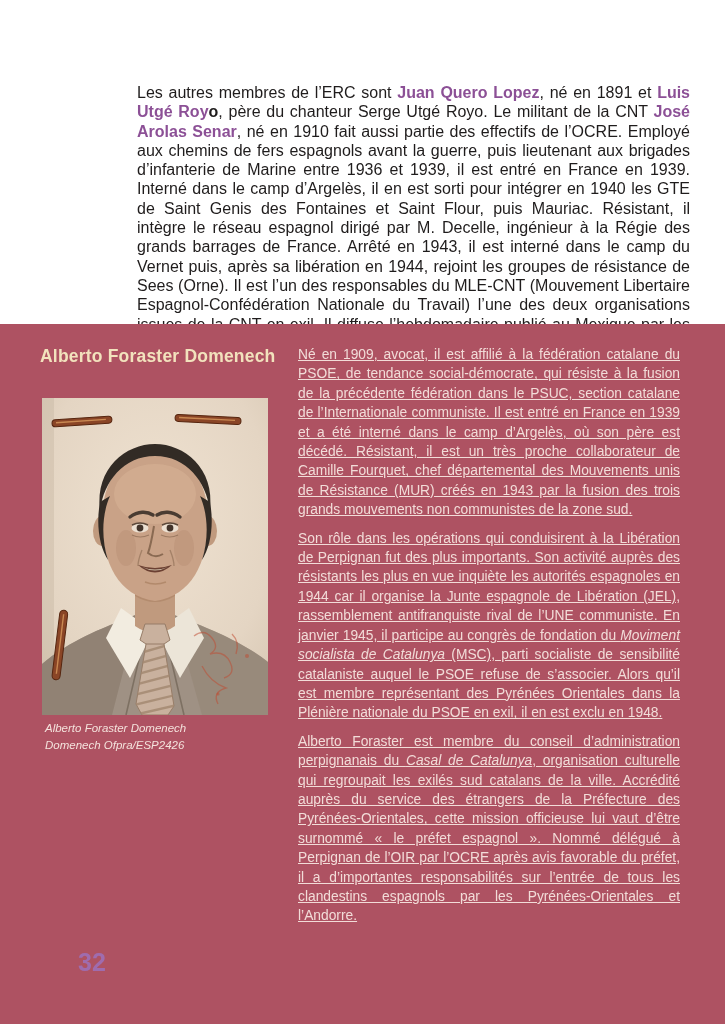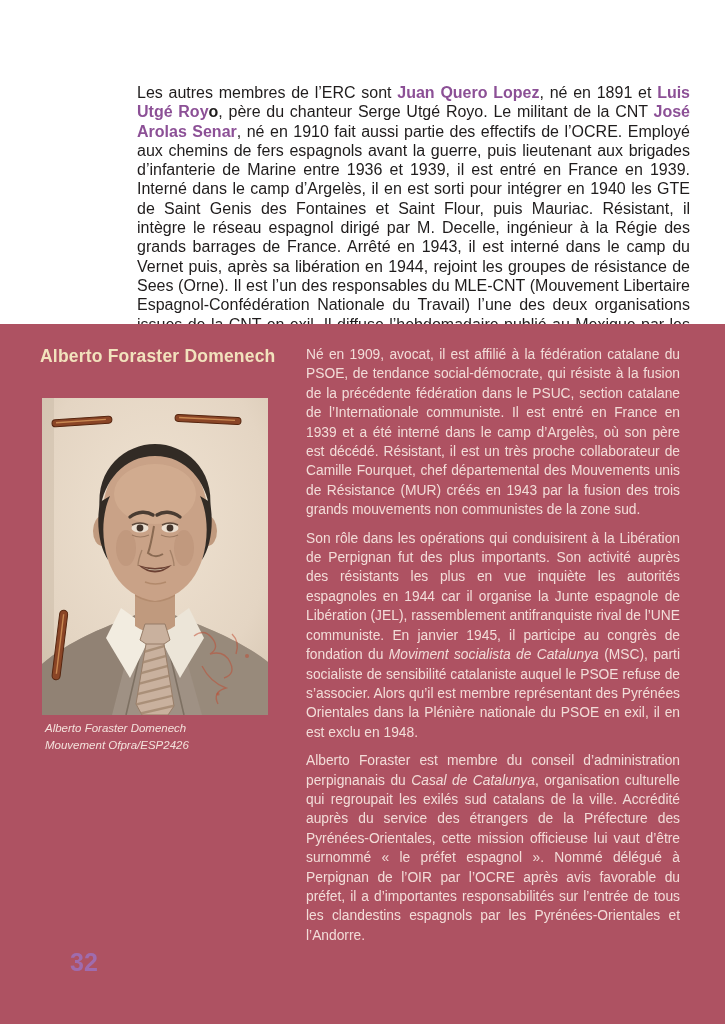--- a/index.html
+++ b/index.html
@@ -32,25 +32,25 @@
   }
   .photo-frame svg { display:block; }
   .photo-caption {
     position:absolute; left:45px; top:396px;
     color:#f4e2dc; font-style:italic; font-size:11.5px; line-height:16.5px;
   }
   .profile-text {
     position:absolute; left:290px; top:21px; width:390px;
     color:#f2dcd8; font-size:13.8px; line-height:19.4px; text-align:justify;
   }
-  .profile-text p { margin:0 0 9px 16px; }
+  .profile-text p { margin:0 0 9px 8px;text-decoration:underline; }
   .profile-text .seg-italic { font-style:italic; }
   
   .page-number {
-    position:absolute; left:70px; top:948px;
+    position:absolute; left:78px; top:948px;
     color:#9f6cae; font-size:25px; font-weight:bold;
   }
 </style>
 </head>
 <body>
 
 <div class="page">
 
   <div class="intro">
     <p><span>Les autres membres de l’ERC sont </span><span class="seg-name">Juan Quero Lopez</span><span>, né en 1891 et </span><span class="seg-name">Luis Utgé Roy</span><span class="seg-bold">o</span><span>, père du chanteur Serge Utgé Royo. Le militant de la CNT </span><span class="seg-name">José Arolas Senar</span><span>, né en 1910 fait aussi partie des effectifs de l’OCRE. Employé aux chemins de fers espagnols avant la guerre, puis lieutenant aux brigades d’infanterie de Marine entre 1936 et 1939, il est entré en France en 1939. Interné dans le camp d’Argelès, il en est sorti pour intégrer en 1940 les GTE de Saint Genis des Fontaines et Saint Flour, puis Mauriac. Résistant, il intègre le réseau espagnol dirigé par M. Decelle, ingénieur à la Régie des grands barrages de France. Arrêté en 1943, il est interné dans le camp du Vernet puis, après sa libération en 1944, rejoint les groupes de résistance de Sees (Orne). Il est l’un des responsables du MLE-CNT (Mouvement Libertaire Espagnol-Confédération Nationale du Travail) l’une des deux organisations issues de la CNT en exil. Il diffuse l’hebdomadaire publié au Mexique par les anarchistes espagnols exilés, </span><span class="seg-italic">Tierra y Libertad</span><span>.</span></p>
@@ -154,21 +154,21 @@
           <path d="M160 268 q8 16 24 22 q-14 4 -8 16"></path>
           <path d="M190 236 q8 8 4 20"></path>
         </g>
         <circle cx="205" cy="258" r="2" fill="#c04a30" opacity="0.5"></circle>
         <circle cx="176" cy="296" r="1.6" fill="#c04a30" opacity="0.5"></circle>
       </svg>
     </div>
 
     <div class="photo-caption">
       <div>Alberto Foraster Domenech</div>
-      <div>Mouvement Ofpra/ESP2426</div>
+      <div>Domenech Ofpra/ESP2426</div>
     </div>
 
     <div class="profile-text">
       <p><span>Né en 1909, avocat, il est affilié à la fédération catalane du PSOE, de tendance social-démocrate, qui résiste à la fusion de la précédente fédération dans le PSUC, section catalane de l’Internationale communiste. Il est entré en France en 1939 et a été interné dans le camp d’Argelès, où son père est décédé. Résistant, il est un très proche collaborateur de Camille Fourquet, chef départemental des Mouvements unis de Résistance (MUR) créés en 1943 par la fusion des trois grands mouvements non communistes de la zone sud.</span></p>
       <p><span>Son rôle dans les opérations qui conduisirent à la Libération de Perpignan fut des plus importants. Son activité auprès des résistants les plus en vue inquiète les autorités espagnoles en 1944 car il organise la Junte espagnole de Libération (JEL), rassemblement antifranquiste rival de l’UNE communiste. En janvier 1945, il participe au congrès de fondation du </span><span class="seg-italic">Moviment socialista de Catalunya</span><span> (MSC), parti socialiste de sensibilité catalaniste auquel le PSOE refuse de s’associer. Alors qu’il est membre représentant des Pyrénées Orientales dans la Plénière nationale du PSOE en exil, il en est exclu en 1948.</span></p>
       <p><span>Alberto Foraster est membre du conseil d’administration perpignanais du </span><span class="seg-italic">Casal de Catalunya</span><span>, organisation culturelle qui regroupait les exilés sud catalans de la ville. Accrédité auprès du service des étrangers de la Préfecture des Pyrénées-Orientales, cette mission officieuse lui vaut d’être surnommé « le préfet espagnol ». Nommé délégué à Perpignan de l’OIR par l’OCRE après avis favorable du préfet, il a d’importantes responsabilités sur l’entrée de tous les clandestins espagnols par les Pyrénées-Orientales et l’Andorre.</span></p>
     </div>
 
   </div>
 

